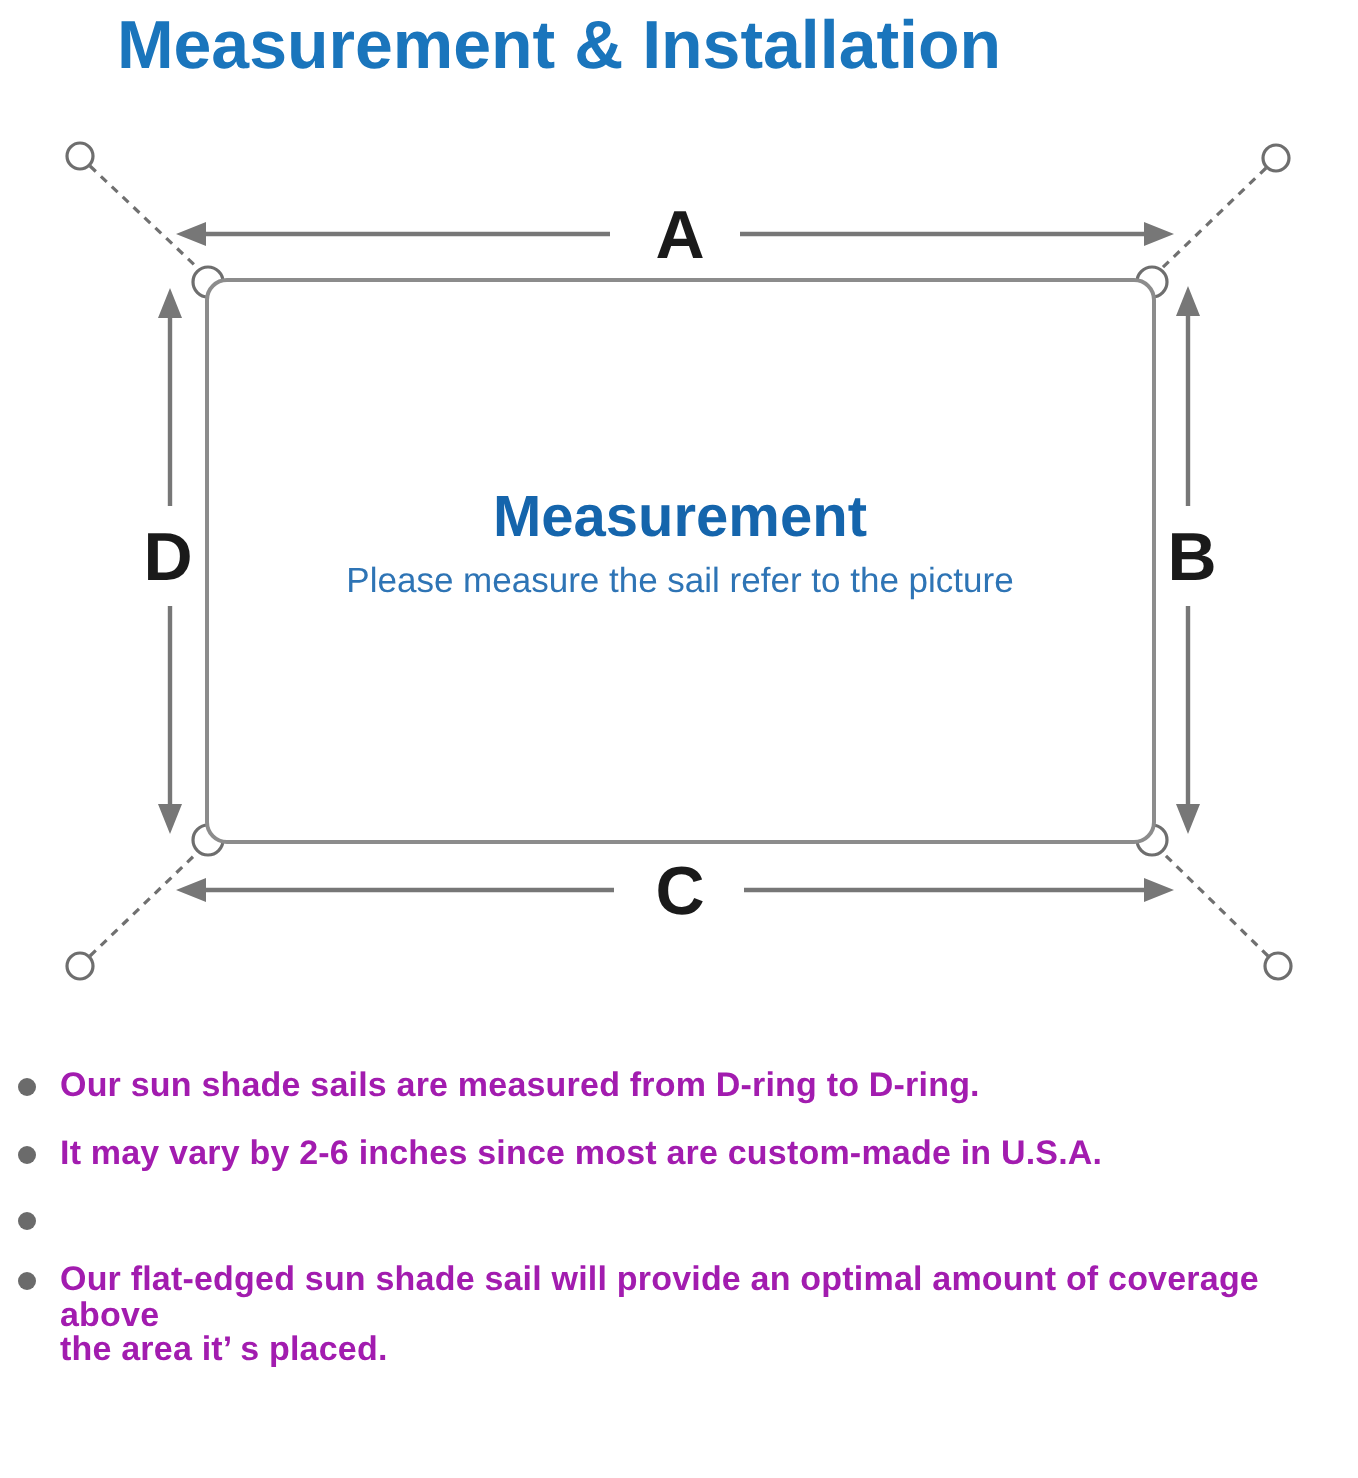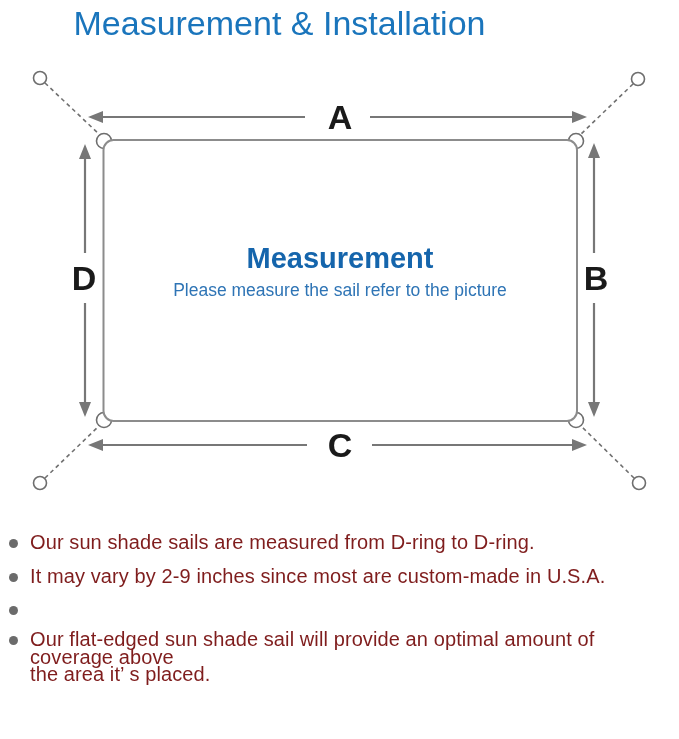--- a/index.html
+++ b/index.html
@@ -6,43 +6,44 @@
   .page{
     position:relative;
     width:679px;height:739px;
     background:#ffffff;
     overflow:hidden;
     font-family:"Liberation Sans", sans-serif;
   }
   .page-title{
     position:absolute;top:0;left:0;width:559px;height:44px;
     margin:0;line-height:46px;text-align:center;
-    font-size:34px;font-weight:normal;letter-spacing:0px;
+    font-size:34px;font-weight:bold;letter-spacing:0px;
     color:#1a75bc;
   }
   .diagram-svg{position:absolute;top:0;left:0;}
   .notes{
     position:absolute;top:534px;left:9px;right:4px;
     margin:0;padding:0;list-style:none;
   }
   .note-item{
     display:flex;align-items:flex-start;
     margin:0 0 16px 0;
   }
   .note-bullet{
     flex:0 0 auto;
     width:9px;height:9px;border-radius:50%;
     background:#6b6b6b;
     margin:5px 12px 0 0;
   }
   .note-text{
-    font-size:20px;line-height:17.5px;
-    color:#7f1d1d;
+    font-size:17px;line-height:17.5px;
+    color:#a21caf;
     white-space:pre-line;
     letter-spacing:0.1px;
+    font-weight:bold;
   }
 </style>
 </head>
 <body>
 
 <div class="page">
 
   <h1 class="page-title">Measurement &amp; Installation</h1>
 
   <svg class="diagram-svg" width="679" height="525" viewBox="0 0 679 525">
@@ -104,21 +105,21 @@
     <text x="340" y="296" text-anchor="middle" font-family="Liberation Sans, sans-serif" font-size="17.5" fill="#2e74b5">Please measure the sail refer to the picture</text>
   </svg>
 
   <ul class="notes">
     <li class="note-item">
       <span class="note-bullet"></span>
       <span class="note-text">Our sun shade sails are measured from D-ring to D-ring.</span>
     </li>
     <li class="note-item">
       <span class="note-bullet"></span>
-      <span class="note-text">It may vary by 2-9 inches since most are custom-made in U.S.A.</span>
+      <span class="note-text">It may vary by 2-6 inches since most are custom-made in U.S.A.</span>
     </li>
     <li class="note-item">
       <span class="note-bullet"></span>
     </li>
     <li class="note-item">
       <span class="note-bullet"></span>
       <span class="note-text">Our flat-edged sun shade sail will provide an optimal amount of coverage above
 the area it’ s placed.</span>
     </li>
   </ul>

